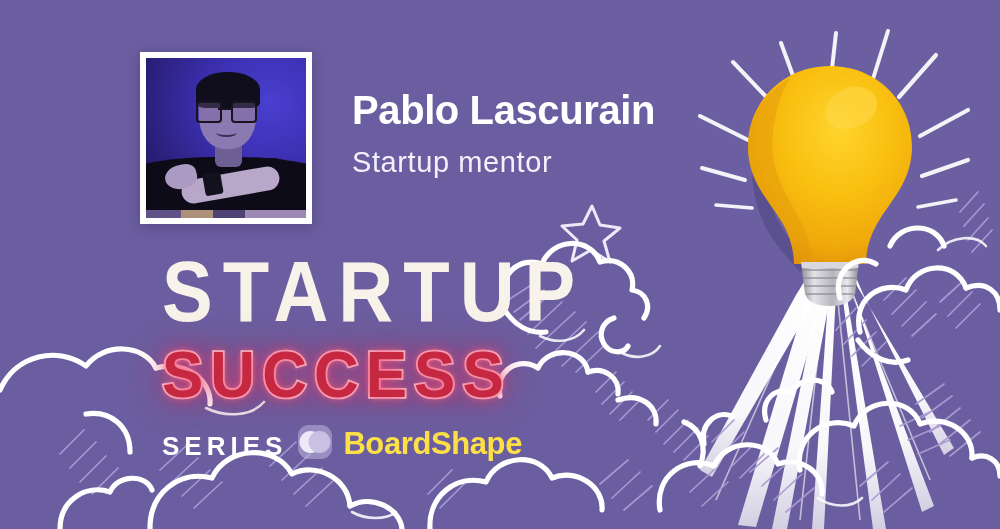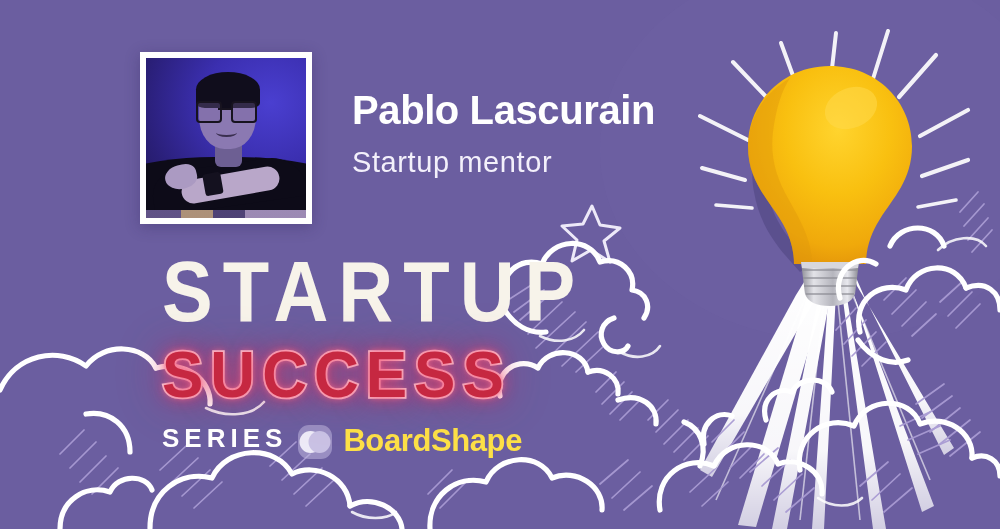--- a/index.html
+++ b/index.html
@@ -183,21 +183,21 @@
       0 0 6px rgba(255,120,150,.95),
       0 0 16px rgba(230,50,90,.85),
       0 0 34px rgba(220,40,90,.55),
       0 0 56px rgba(200,40,100,.32);
     transform: scaleY(1.04);
     transform-origin: left top;
   }
   .series-row {
     margin-top: 20px;
     display: flex;
-    align-items: flex-start;
+    align-items: flex-end;
     gap: 11px;
   }
   .series-word {
     font-size: 26px;
     font-weight: bold;
     color: #ffffff;
     letter-spacing: 5px;
     line-height: 1;
   }
   .bs-mark { width: 34px; height: 34px; flex: 0 0 34px; }

